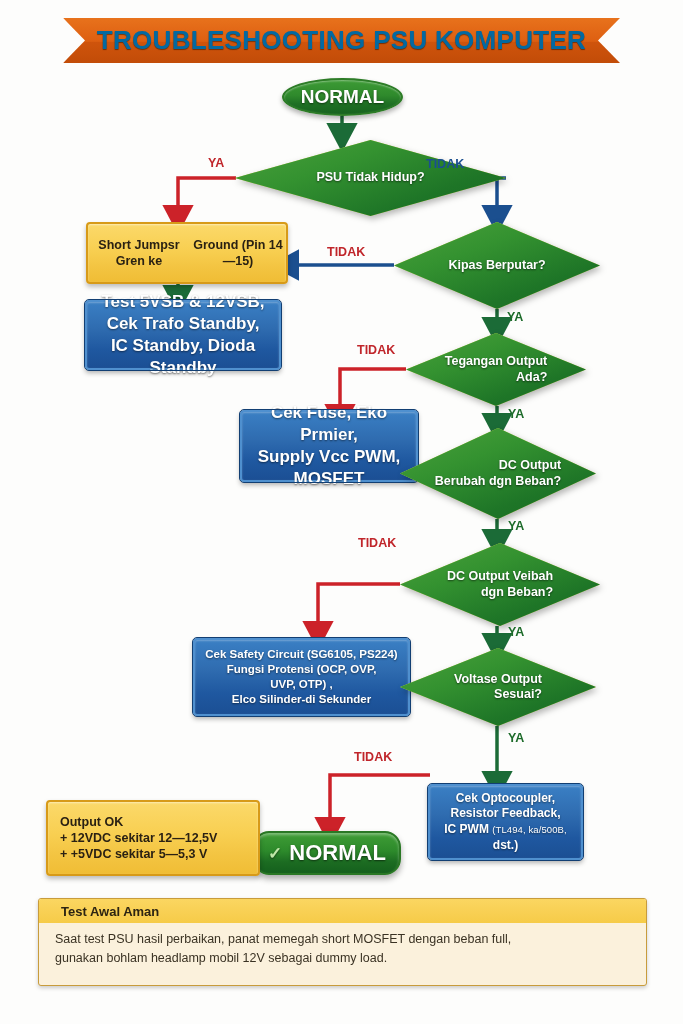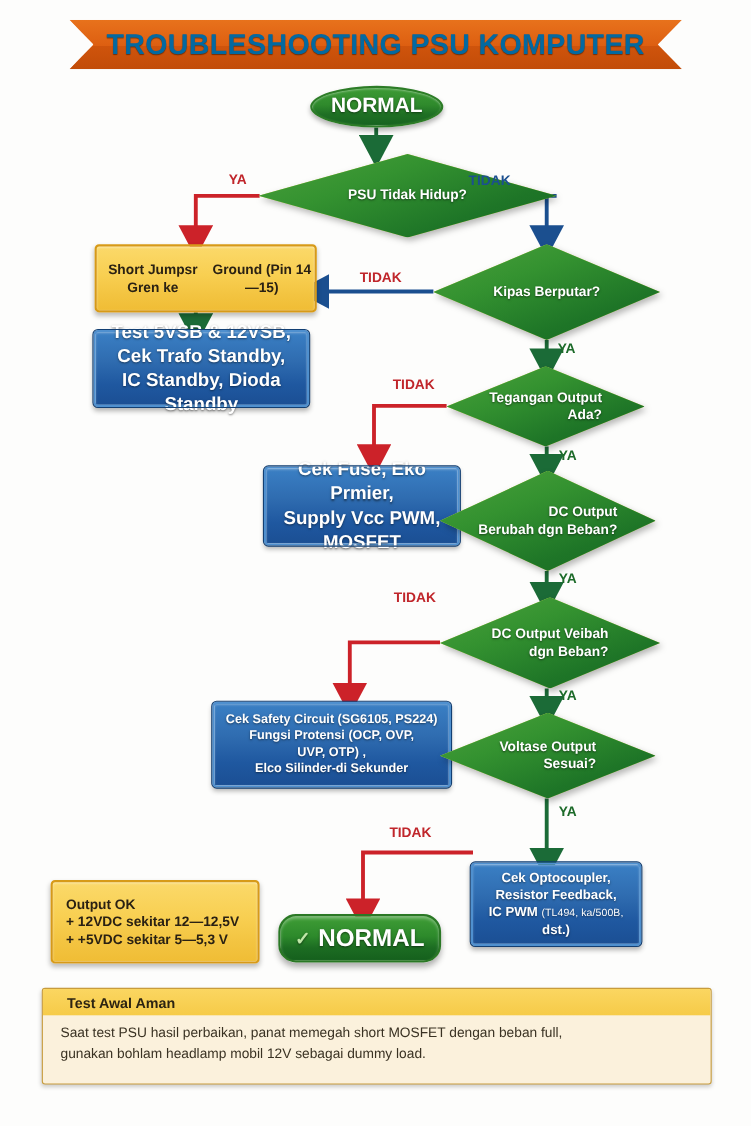--- a/index.html
+++ b/index.html
@@ -207,21 +207,21 @@
 
   <div class="node diamond" style="left:406px;top:333px;width:180px;height:73px;">
     <div class="dedge"></div>
     <div class="dshape"></div>
     <div class="dtext">
       <div>Tegangan Output</div>
       <div>Ada?</div>
     </div>
   </div>
 
-  <div class="node box box-blue" style="left:240px;top:424px;width:178px;height:72px;flex-direction:column;">
+  <div class="node box box-blue" style="left:240px;top:410px;width:178px;height:72px;flex-direction:column;">
     <span>Cek Fuse, Eko Prmier,</span>
     <span>Supply Vcc PWM,</span>
     <span>MOSFET</span>
   </div>
 
   <div class="node diamond" style="left:400px;top:428px;width:196px;height:91px;">
     <div class="dedge"></div>
     <div class="dshape"></div>
     <div class="dtext">
       <div>DC Output</div>
@@ -262,21 +262,21 @@
       <span class="small">(TL494, ka/500B,</span>
     </span>
     <span>dst.)</span>
   </div>
 
   <div class="node pill" style="left:253px;top:831px;width:148px;height:44px;">
     <span class="chk">✓</span>
     <span>NORMAL</span>
   </div>
 
-  <div class="node box box-yellow left" style="left:46px;top:800px;width:190px;height:76px;flex-direction:column;align-items:flex-start;justify-content:center;">
+  <div class="node box box-yellow left" style="left:46px;top:800px;width:214px;height:76px;flex-direction:column;align-items:flex-start;justify-content:center;">
     <span>Output OK</span>
     <span>+ 12VDC sekitar 12—12,5V</span>
     <span>+ +5VDC sekitar 5—5,3 V</span>
   </div>
 
   <div class="lbl lbl-ya-red" style="left:208px;top:156px;">YA</div>
   <div class="lbl lbl-tidak-blue" style="left:426px;top:157px;">TIDAK</div>
   <div class="lbl lbl-tidak-red" style="left:327px;top:245px;">TIDAK</div>
   <div class="lbl lbl-ya" style="left:507px;top:310px;">YA</div>
   <div class="lbl lbl-tidak-red" style="left:357px;top:343px;">TIDAK</div>

